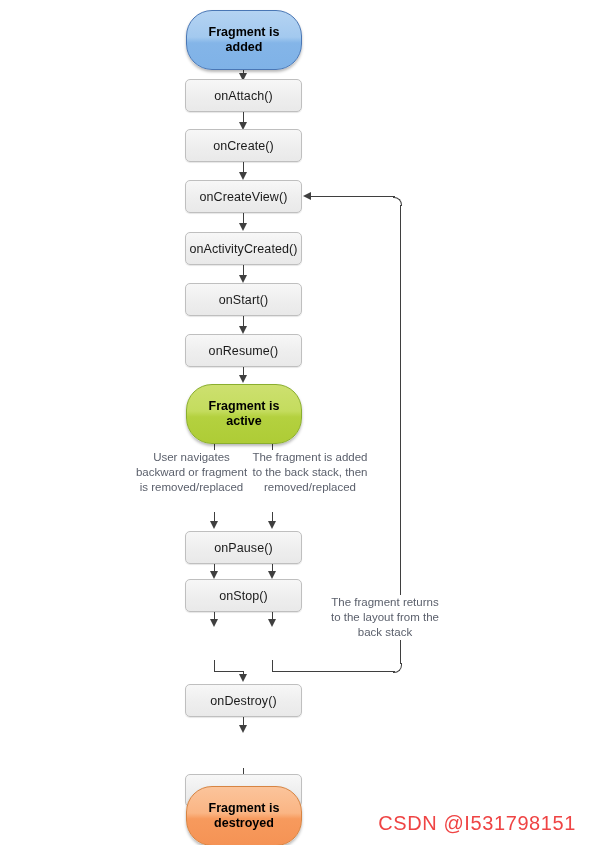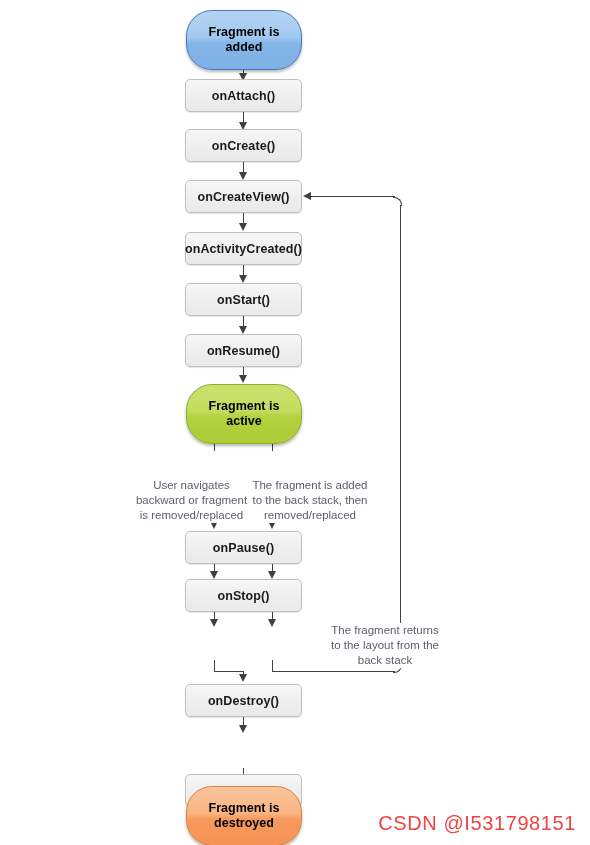--- a/index.html
+++ b/index.html
@@ -24,21 +24,20 @@
 
   
   .node {
     position: absolute;
     box-sizing: border-box;
     display: flex;
     align-items: center;
     justify-content: center;
     text-align: center;
     z-index: 3;
-    font-weight: bold;
   }
 
   
   .step {
     left: 185px;
     width: 117px;
     height: 33px;
     border: 1px solid #bfbfbf;
     border-radius: 5px;
     background: linear-gradient(to bottom, #f7f7f7 0%, #eeeeee 55%, #e9e9e9 100%);
@@ -75,21 +74,20 @@
 
   
   .annot {
     position: absolute;
     text-align: center;
     font-size: 11.5px;
     line-height: 15px;
     color: #5a5f6b;
     background: #ffffff;
     z-index: 4;
-    margin-top: 28px;
   }
 
   
   .edge {
     position: absolute;
     background: #3f3f3f;
     z-index: 1;
   }
   .vline { width: 1.4px; }
   .hline { height: 1.4px; }

